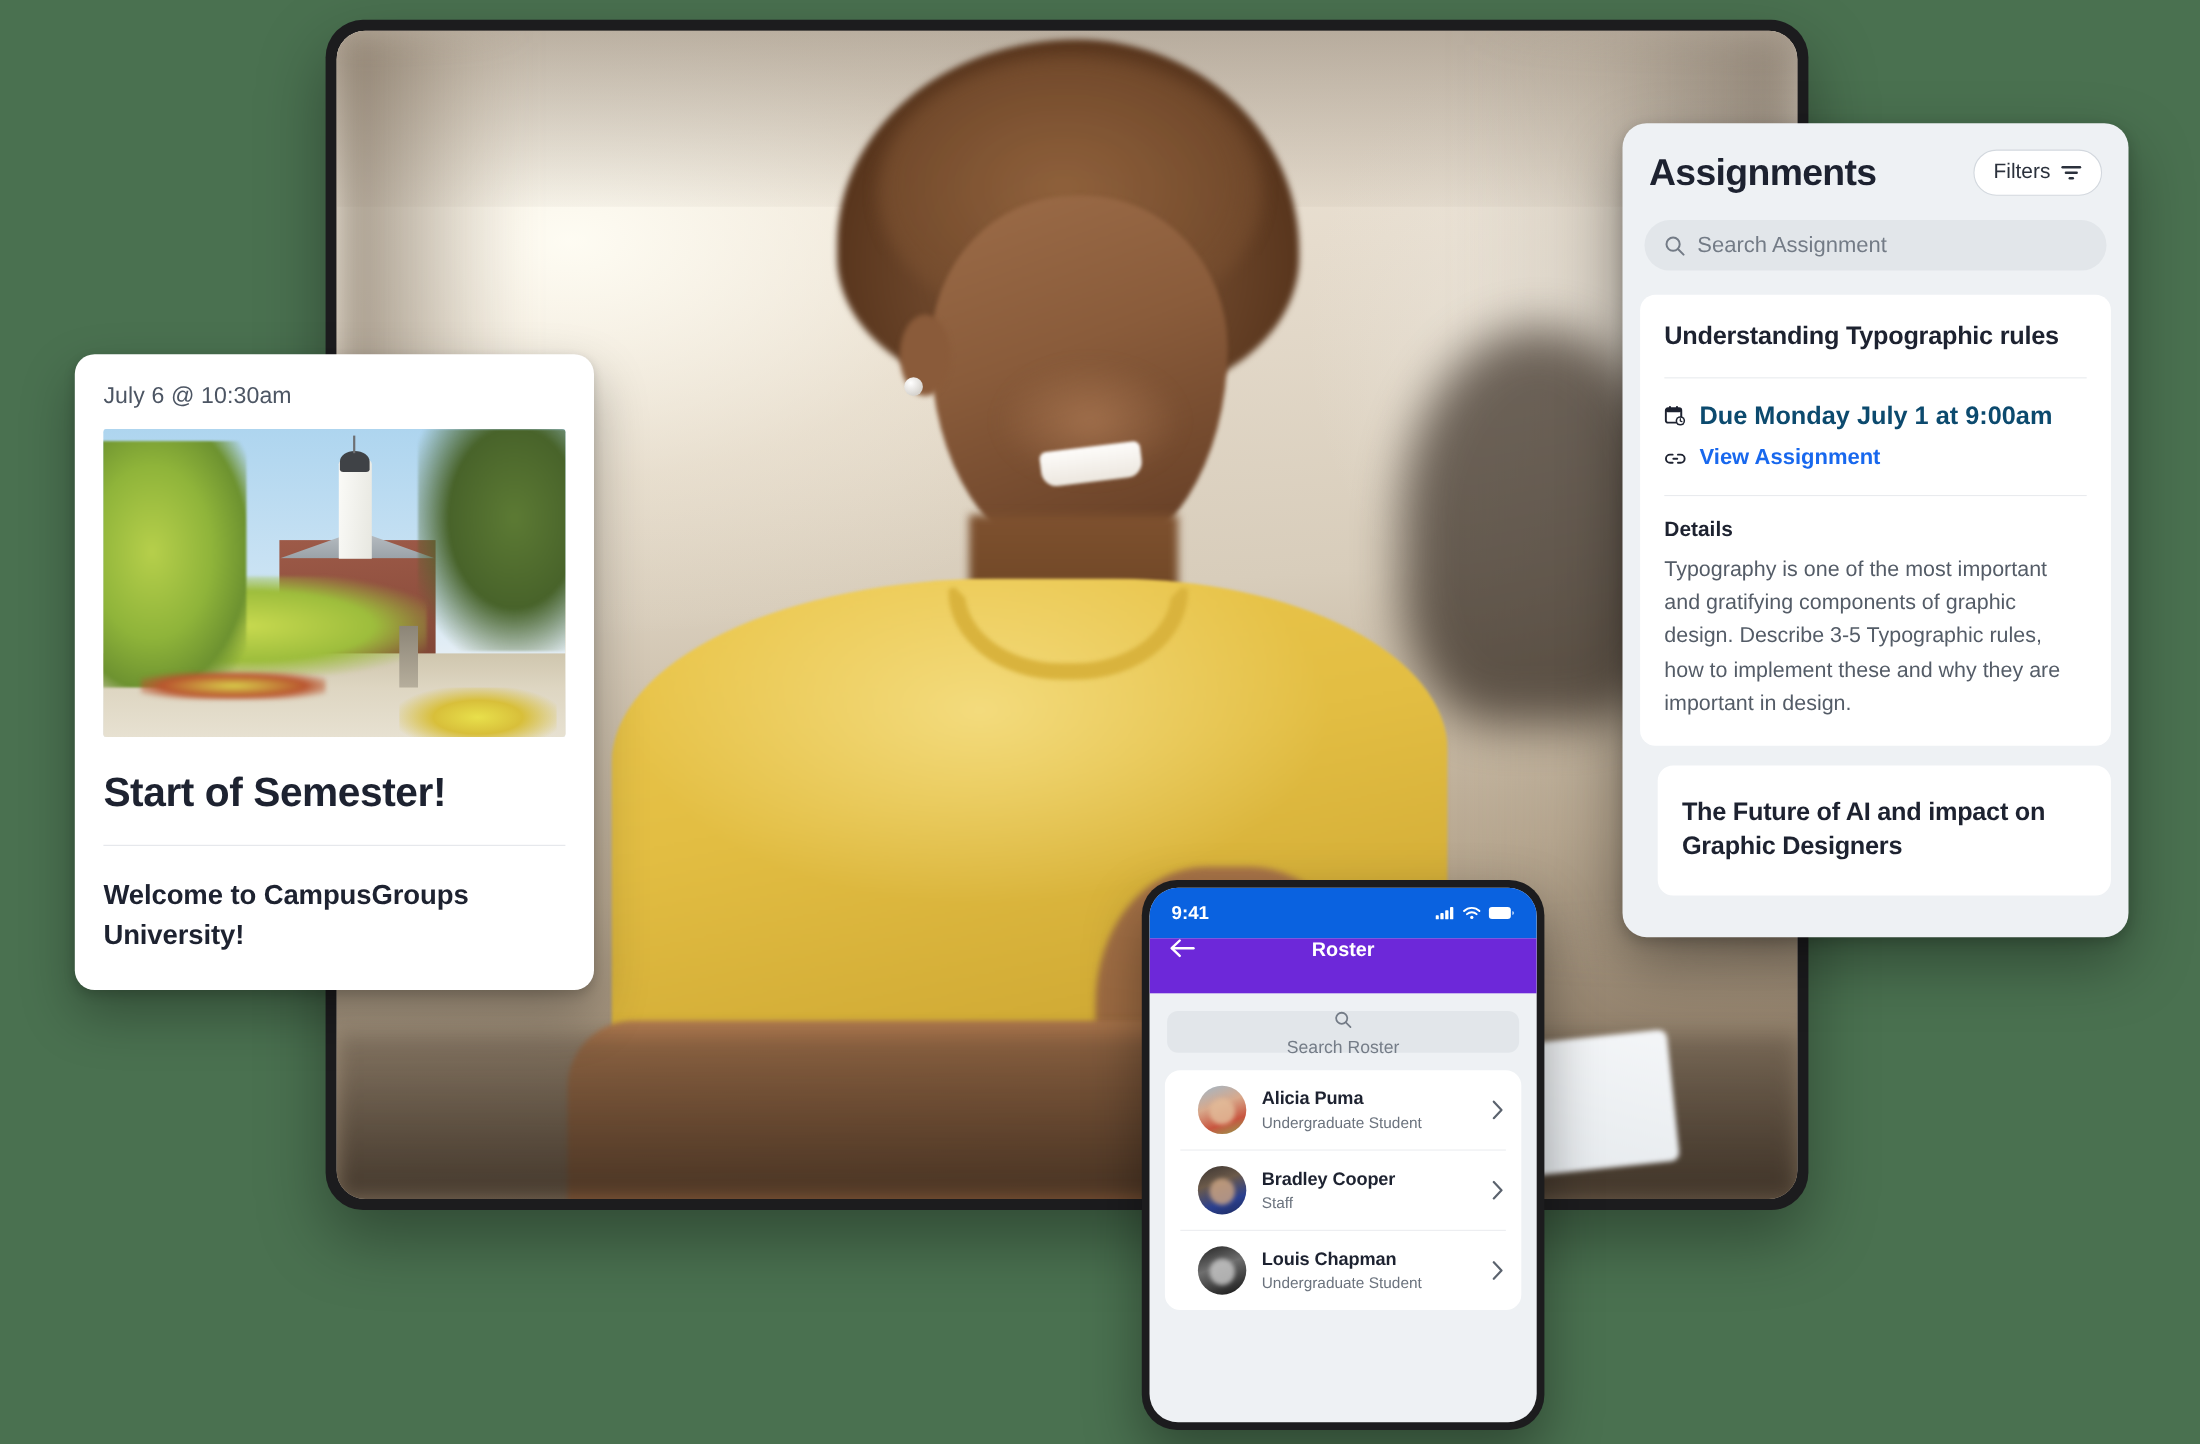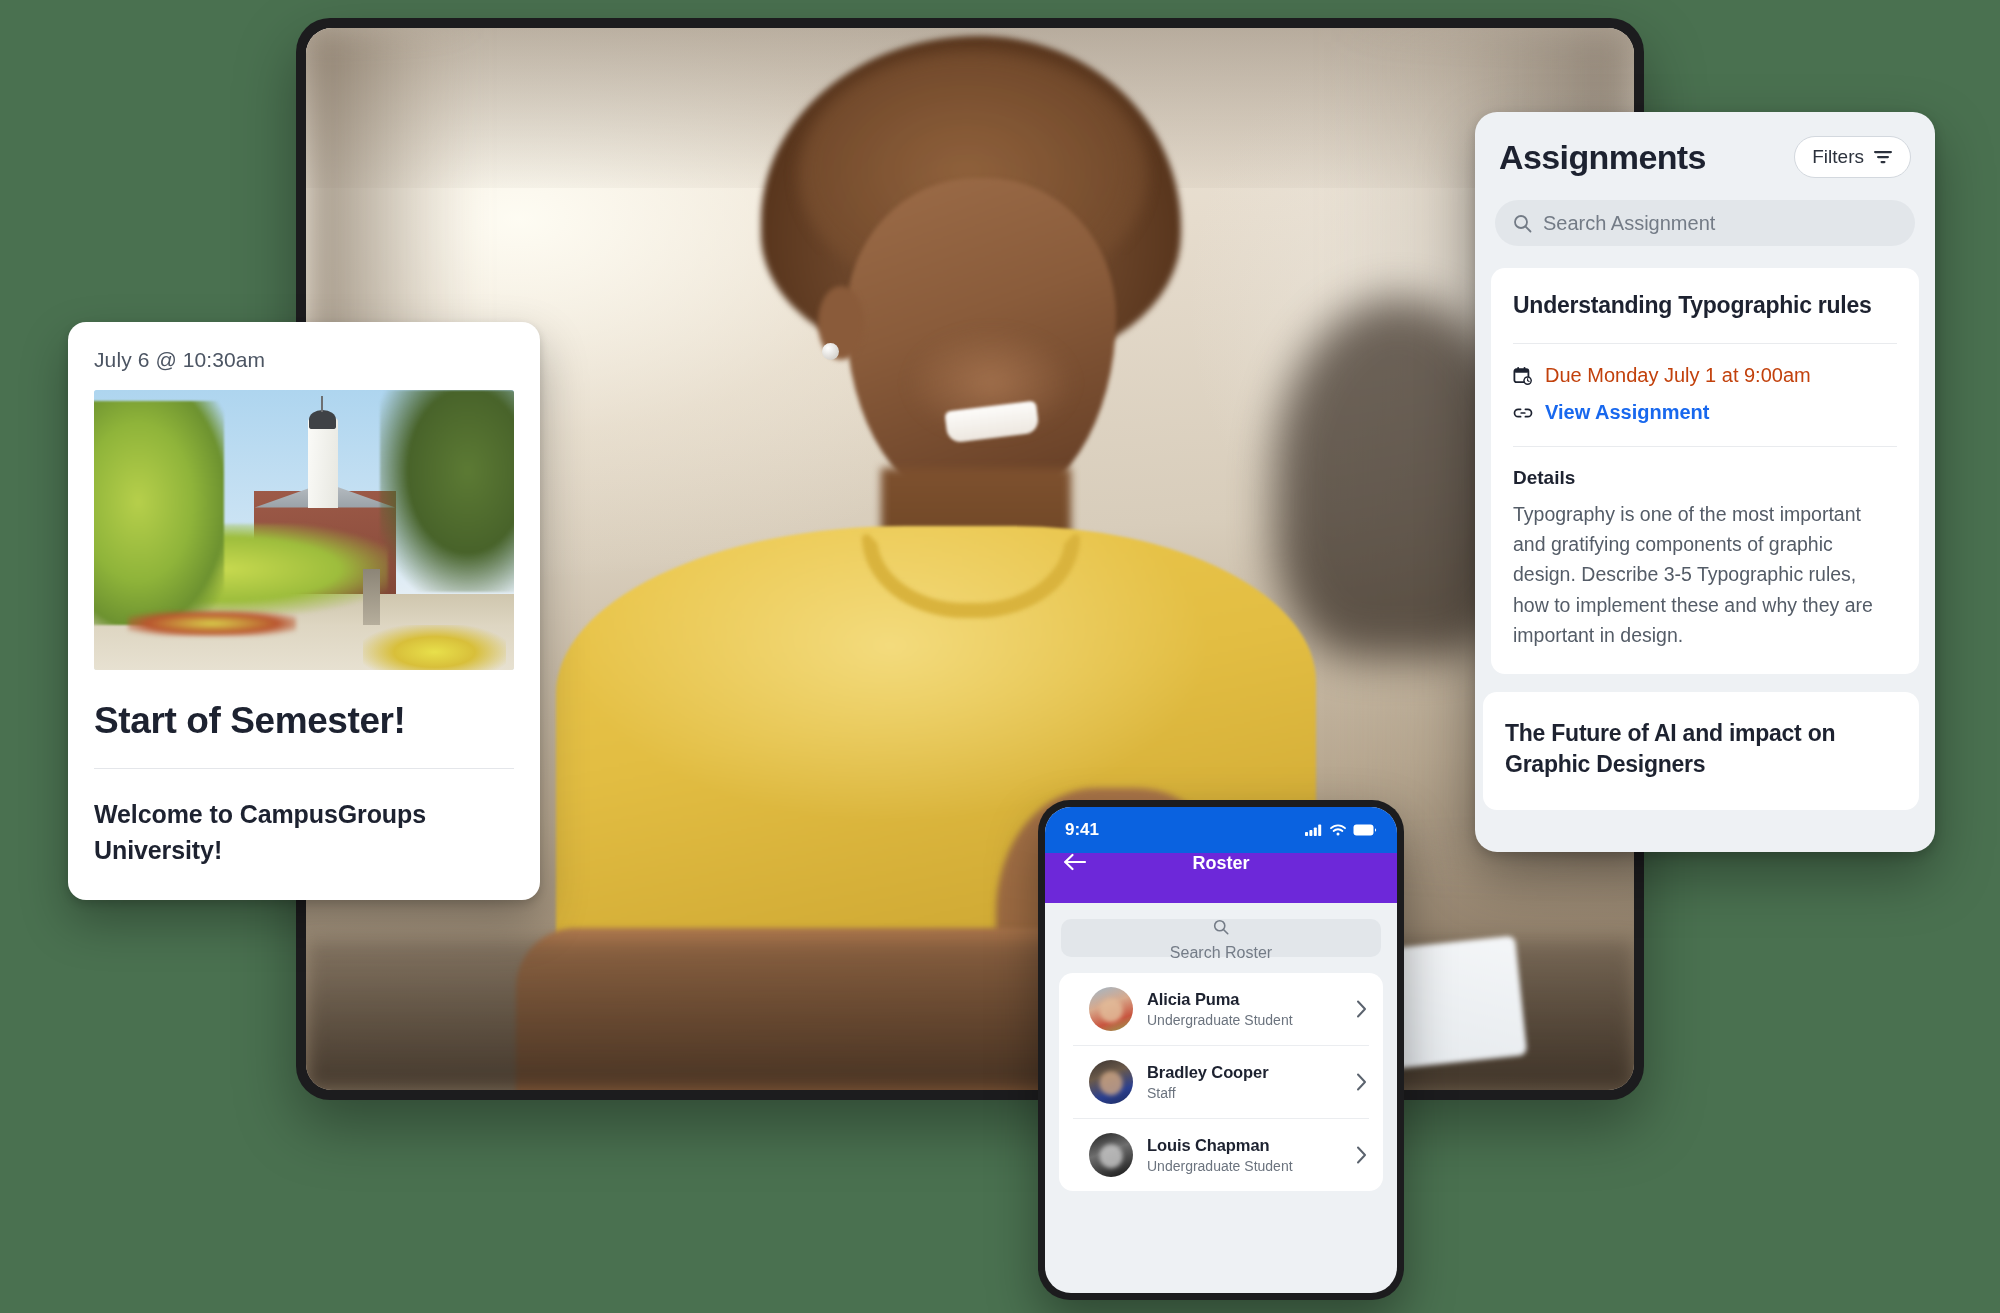--- a/index.html
+++ b/index.html
@@ -261,25 +261,25 @@
   .ap-search-ph { font-size: 20px; color: #737b86; }
   .ap-card {
     margin: 22px 16px 0 16px;
     background: #ffffff;
     border-radius: 14px;
     padding: 22px 22px 24px 22px;
   }
   .ac-title { font-size: 23px; font-weight: 700; color: #1d2230; letter-spacing: -.25px; line-height: 1.35; }
   .ac-rule { height: 1px; background: #e9ebee; margin: 22px 0 20px 0; }
   .ac-row { display: flex; align-items: center; gap: 12px; margin-bottom: 14px; }
-  .ac-due { font-size: 20px; color: #c2410c; }
+  .ac-due { font-size: 23px; color: #0c4a6e; font-weight: bold; }
   .ac-link { font-size: 20px; font-weight: 700; color: #1868ee; }
   .ac-label { font-size: 19px; font-weight: 700; color: #1d2230; margin-bottom: 10px; }
   .ac-desc { font-size: 19.5px; color: #545c67; line-height: 1.55; }
-  .ap-card2 { margin: 18px 16px 0 8px; background:#fff; border-radius:14px; padding: 26px 22px 30px 22px; }
+  .ap-card2 { margin: 18px 16px 0 32px; background:#fff; border-radius:14px; padding: 26px 22px 30px 22px; }
 
   
   #phone {
     position: absolute;
     left: 1038px;
     top: 800px;
     width: 366px;
     height: 500px;
     background: #1c1c1e;
     border-radius: 32px;

